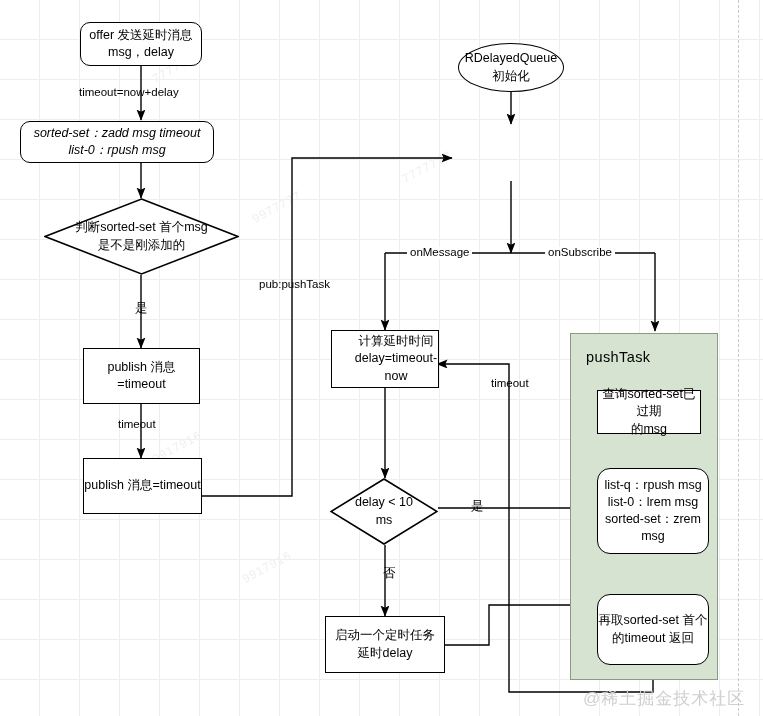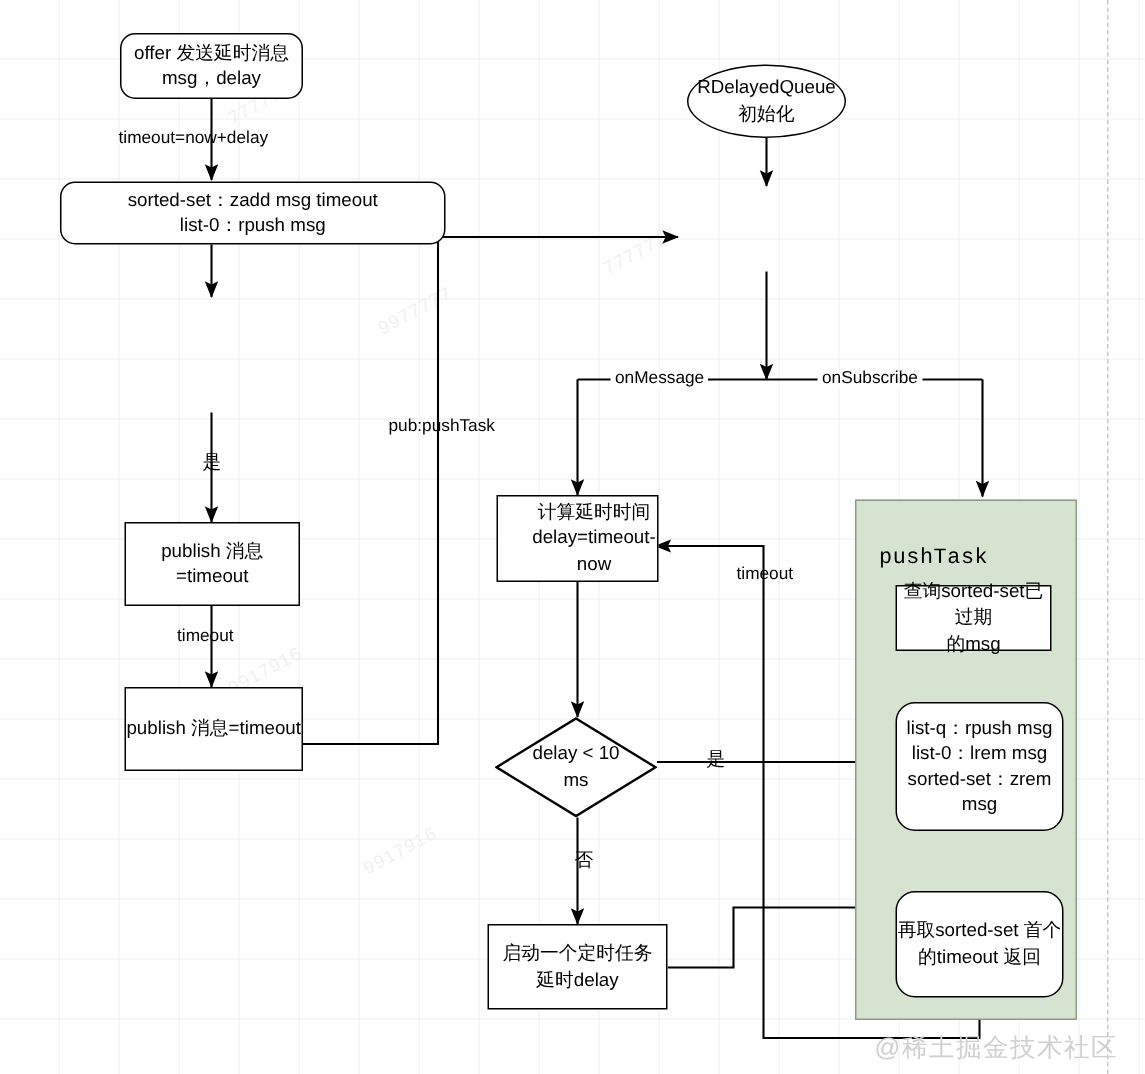--- a/index.html
+++ b/index.html
@@ -66,26 +66,25 @@
   }
   .group-box {
     position: absolute;
     box-sizing: border-box;
     background: #d7e3d1;
     border: 1.2px solid #8a9b84;
     z-index: 1;
   }
   .group-title {
     position: absolute;
-    font-family: Liberation Mono, monospace;
+    font-family: Liberation Sans, sans-serif;
     font-size: 14.5px;
     color: #000000;
     z-index: 2;
     letter-spacing: 0.4px;
-    margin-top: 15px;
   }
   .edge-label {
     position: absolute;
     font-size: 11.5px;
     color: #000000;
     background: transparent;
     white-space: nowrap;
     z-index: 4;
     line-height: 1;
   }
@@ -165,23 +164,30 @@
 
     <g stroke="#000000" stroke-width="1.4" fill="none">
 
       <path d="M385,253 L655,253"></path>
     </g>
   </svg>
 
   <div class="node rounded" style="left:80px; top:22px; width:122px; height:44px;">offer 发送延时消息
 msg，delay</div>
 
-  <div class="node rounded" style="left:40px; top:121px; width:257px; height:42px;">sorted-set：zadd msg timeout
+  <div class="node rounded" style="left:20px; top:121px; width:194px; height:42px;font-style:italic;">sorted-set：zadd msg timeout
 list-0：rpush msg</div>
 
+  <div class="node diamond" style="left:44px; top:198px; width:195px; height:77px;">
+    <svg class="dshape" viewBox="0 0 195 77" preserveAspectRatio="none">
+      <polygon points="97.5,1 194,38.5 97.5,76 1,38.5" fill="#ffffff" stroke="#000000" stroke-width="1.6" vector-effect="non-scaling-stroke"></polygon>
+    </svg>
+    <div class="dlabel">判断sorted-set 首个msg
+是不是刚添加的</div>
+  </div>
 
   <div class="node" style="left:83px; top:348px; width:117px; height:56px;">publish 消息=timeout</div>
 
   <div class="node" style="left:83px; top:458px; width:119px; height:56px;">publish 消息=timeout</div>
 
   <div class="node ellipse" style="left:458px; top:43px; width:106px; height:49px;">RDelayedQueue
 初始化</div>
 
 
   <div class="node" style="left:331px; top:330px; width:108px; height:58px;padding-left:22px;">计算延时时间

